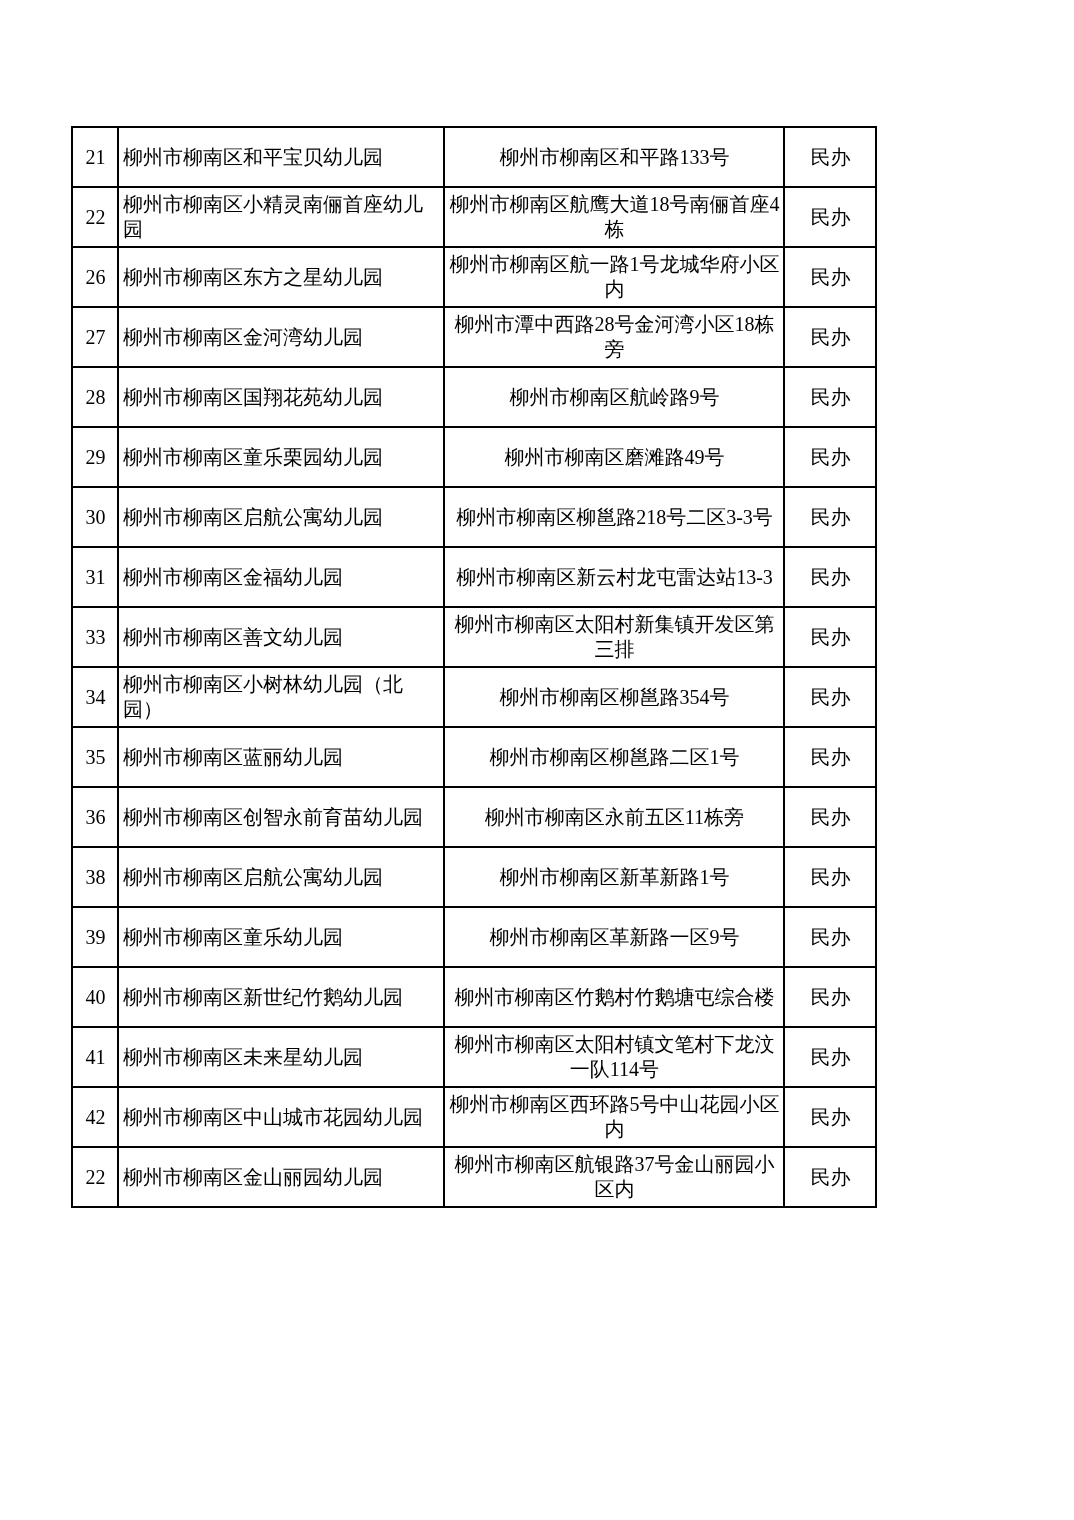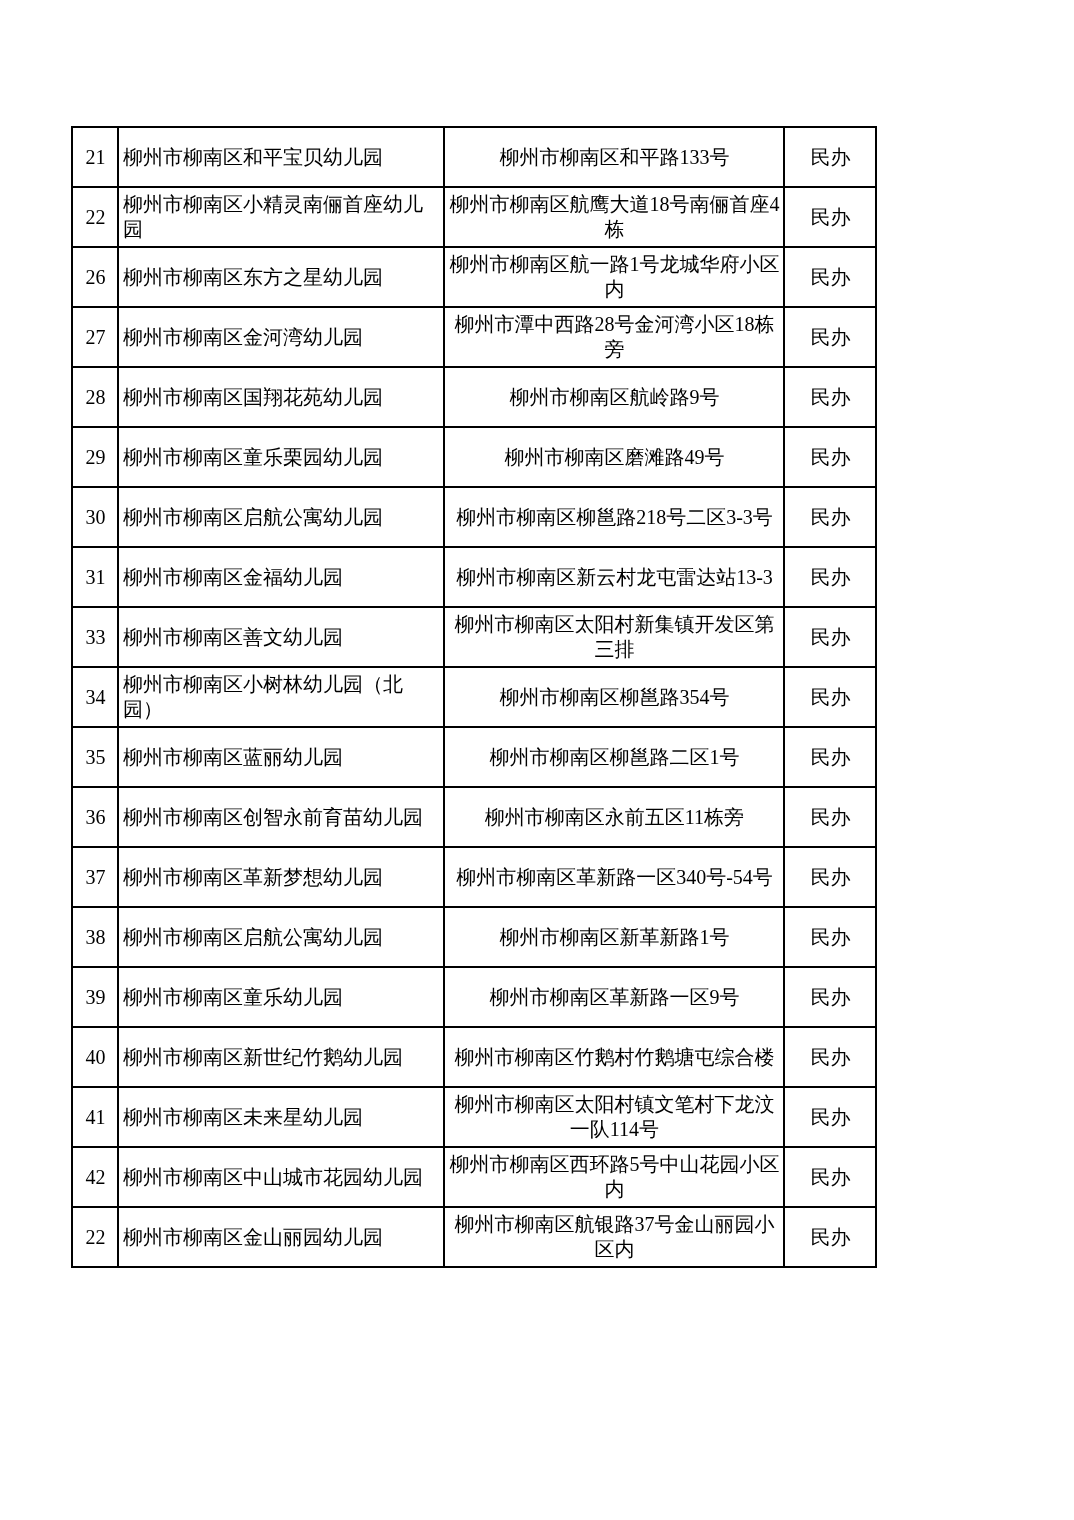--- a/index.html
+++ b/index.html
@@ -141,26 +141,20 @@
     <td class="cell-type">民办</td>
   </tr>
 
   <tr>
     <td class="cell-no">36</td>
     <td class="cell-name">柳州市柳南区创智永前育苗幼儿园</td>
     <td class="cell-address">柳州市柳南区永前五区11栋旁</td>
     <td class="cell-type">民办</td>
   </tr>
 
-  <tr>
-    <td class="cell-no">37</td>
-    <td class="cell-name">柳州市柳南区革新梦想幼儿园</td>
-    <td class="cell-address">柳州市柳南区革新路一区340号-54号</td>
-    <td class="cell-type">民办</td>
-  </tr>
 
   <tr>
     <td class="cell-no">38</td>
     <td class="cell-name">柳州市柳南区启航公寓幼儿园</td>
     <td class="cell-address">柳州市柳南区新革新路1号</td>
     <td class="cell-type">民办</td>
   </tr>
 
   <tr>
     <td class="cell-no">39</td>

